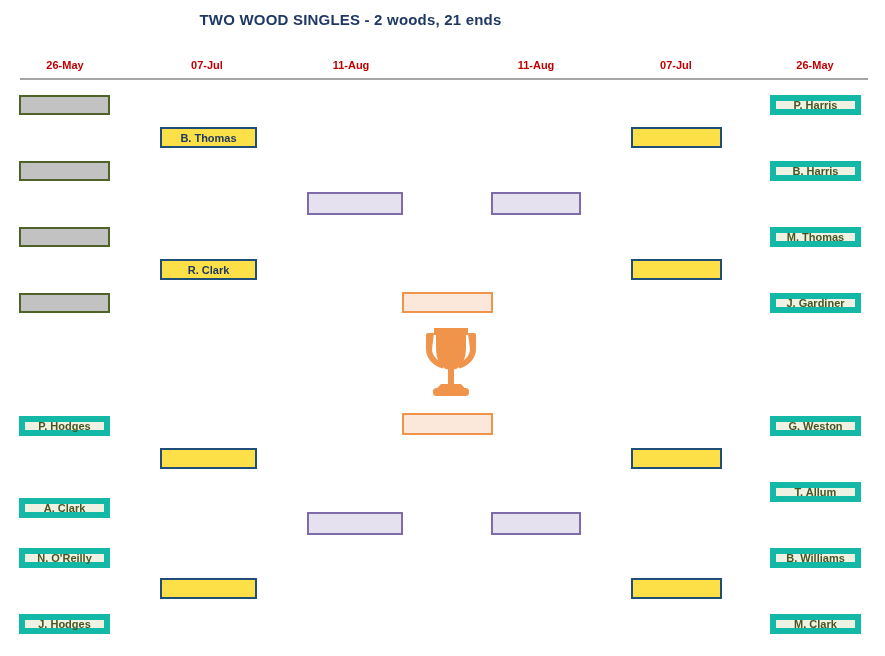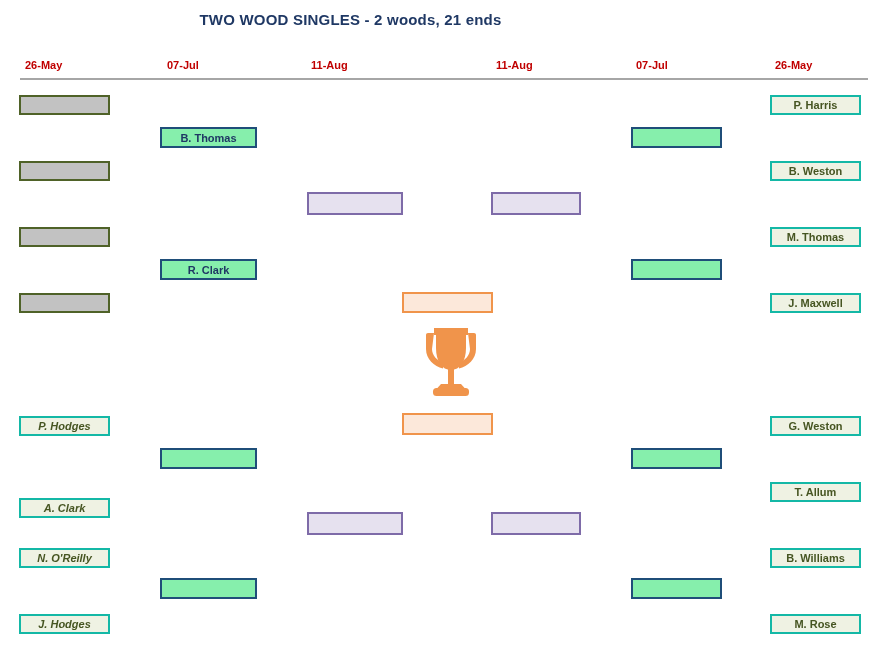--- a/index.html
+++ b/index.html
@@ -5,35 +5,35 @@
   html,body{margin:0;padding:0;background:#fff;}
   #stage{
     position:relative;width:885px;height:656px;background:#ffffff;
     font-family:"Liberation Sans",sans-serif;overflow:hidden;
   }
   .title{
     position:absolute;left:0;top:11px;width:701px;text-align:center;
     font-size:15px;font-weight:bold;color:#1F3864;letter-spacing:.2px;
   }
   .date{
-    position:absolute;top:59px;width:80px;margin-left:-40px;text-align:left;
+    position:absolute;top:59px;width:80px;margin-left:-40px;text-align:center;
     font-size:11px;font-weight:bold;color:#C00000;
   }
   .divider{
     position:absolute;left:20px;top:78px;width:848px;height:2px;background:#A6A6A6;
   }
   .box{
     position:absolute;box-sizing:border-box;display:flex;align-items:center;justify-content:center;
     font-size:11px;font-weight:bold;white-space:nowrap;
   }
-  .r1{left:19px;width:91px;height:20px;font-style:italic;}
+  .r1{left:19px;width:91px;height:20px;}
   .r1r{left:770px;width:91px;height:20px;}
   .gray{background:#C2C2C2;border:2px solid #4F6228;}
-  .name{background:#EFF2E3;border:2px solid #14b8a6;color:#465522;}
-  .blue{background:#86efac;border:2px solid #1F4E79;color:#1F3864;}
+  .name{background:#EFF2E3;border:6px solid #14b8a6;color:#465522;}
+  .blue{background:#fde047;border:2px solid #1F4E79;color:#1F3864;}
   .blue.l{left:160px;width:97px;height:21px;}
   .blue.r{left:631px;width:91px;height:21px;}
   .purple{background:#E6E1EF;border:2px solid #7E6BA8;color:#3F3151;}
   .purple.l{left:307px;width:96px;height:23px;}
   .purple.r{left:491px;width:90px;height:23px;}
   .orange{left:402px;width:91px;background:#FCE8DA;border:2px solid #F0944B;color:#974706;}
   .trophy{position:absolute;left:421px;top:328px;width:60px;height:74px;}
 </style>
 </head>
 <body>
@@ -84,21 +84,21 @@
 
   <div class="box purple r" style="top:192px"></div>
   <div class="box purple r" style="top:512px"></div>
 
   <div class="box blue r" style="top:127px"></div>
   <div class="box blue r" style="top:259px"></div>
   <div class="box blue r" style="top:448px"></div>
   <div class="box blue r" style="top:578px"></div>
 
   <div class="box r1r name" style="top:95px">P. Harris</div>
-  <div class="box r1r name" style="top:161px">B. Weston</div>
+  <div class="box r1r name" style="top:161px">B. Harris</div>
   <div class="box r1r name" style="top:227px">M. Thomas</div>
-  <div class="box r1r name" style="top:293px">J. Maxwell</div>
+  <div class="box r1r name" style="top:293px">J. Gardiner</div>
   <div class="box r1r name" style="top:416px">G. Weston</div>
   <div class="box r1r name" style="top:482px">T. Allum</div>
   <div class="box r1r name" style="top:548px">B. Williams</div>
-  <div class="box r1r name" style="top:614px">M. Rose</div>
+  <div class="box r1r name" style="top:614px">M. Clark</div>
 
 </div>
 
 </body></html>

